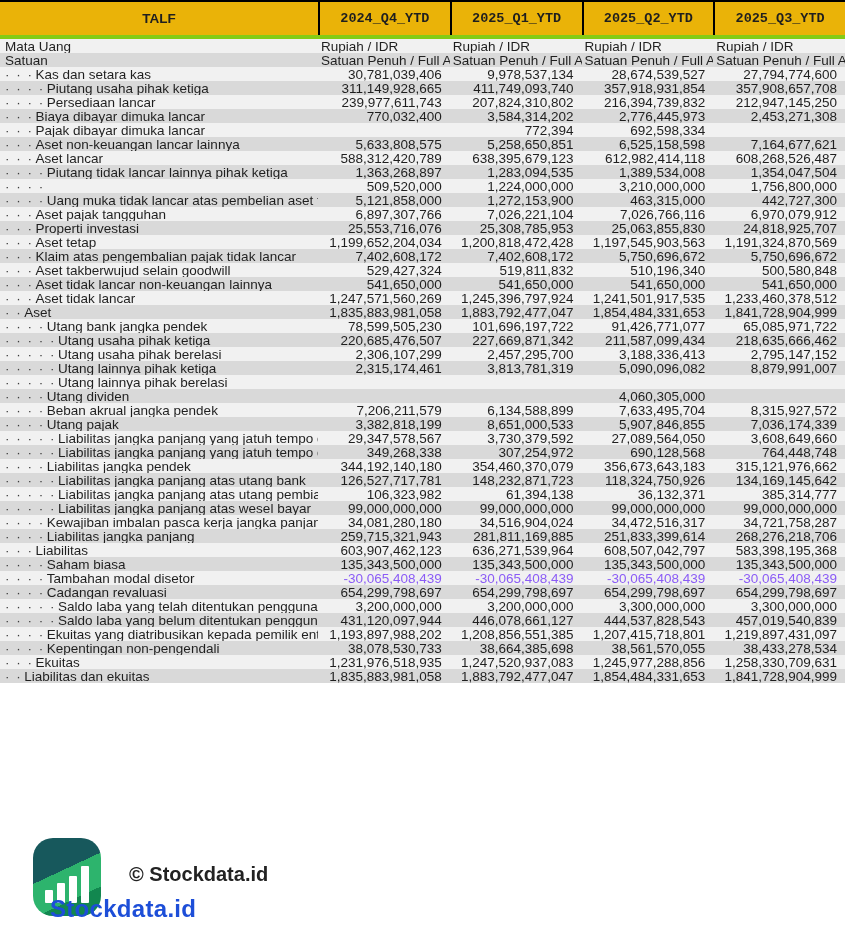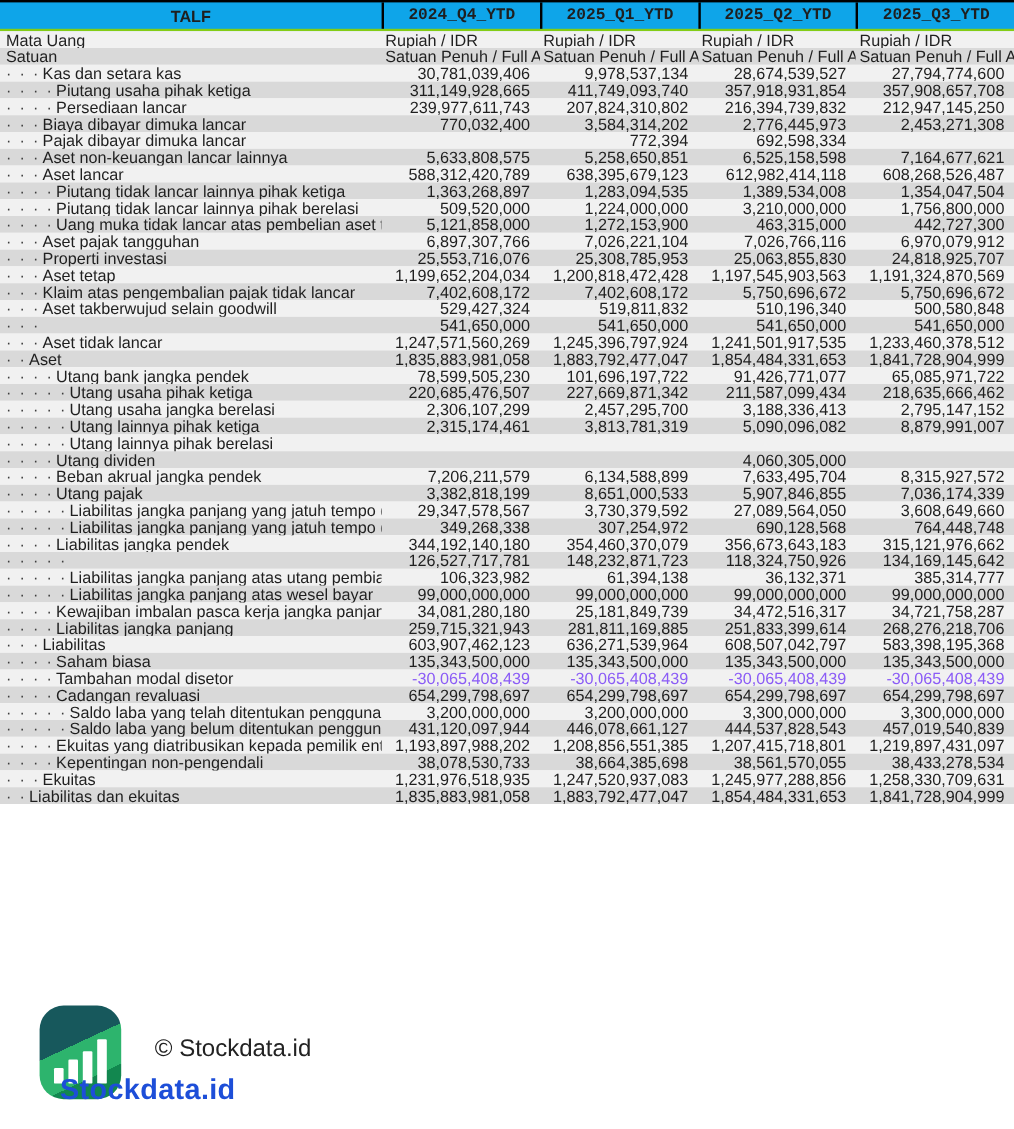--- a/index.html
+++ b/index.html
@@ -3,23 +3,23 @@
 <meta charset="utf-8">
 <style>
   html,body{margin:0;padding:0;}
   body{
     width:845px;height:941px;overflow:hidden;position:relative;
     background:#ffffff;color:#1f1f1f;
     font-family:"Liberation Sans",sans-serif;
   }
   .sheet{position:absolute;inset:0;z-index:1;}
   .header-row{
-    display:flex;height:26px;box-sizing:border-box;
-    border-top:2px solid #000;border-bottom:2px solid #84cc16;
-    background:#0ea5e9;align-items:center;
+    display:flex;height:39px;box-sizing:border-box;
+    border-top:2px solid #000;border-bottom:4px solid #84cc16;
+    background:#eab308;align-items:center;
   }
   .hcell{
     font-weight:bold;font-size:13.5px;text-align:center;
     white-space:nowrap;overflow:hidden;height:100%;
     display:flex;align-items:center;justify-content:center;box-sizing:border-box;
   }
   .hcell.ticker{flex:0 0 318px;}
   .hcell.period{flex:1;border-left:2px solid #000;font-family:Liberation Mono, monospace;}
   .tbody{}
   .tr{display:flex;height:14px;align-items:center;box-sizing:border-box;}
@@ -45,21 +45,21 @@
     position:absolute;left:33px;top:838px;width:68px;height:78px;
     border-radius:20px;z-index:3;
     background:linear-gradient(155deg,#17585c 0%,#17585c 42%,#2db46d 42%,#2db46d 73%,#12874f 73%);
     display:flex;align-items:flex-end;justify-content:center;gap:4px;
     padding-bottom:13px;box-sizing:border-box;
   }
   .logo-icon .bar{width:8px;background:#ffffff;border-radius:1px;}
   .b1{height:13px;} .b2{height:20px;} .b3{height:27px;} .b4{height:37px;}
   .wm-copy{
     position:absolute;left:129px;top:863px;z-index:3;
-    font-size:20px;font-weight:normal;color:#222222;white-space:nowrap;
+    font-size:20px;font-weight:bold;color:#222222;white-space:nowrap;
   }
   .logo-word{
     position:absolute;left:50px;top:895px;z-index:3;
     font-size:24px;font-weight:bold;color:#1d4ed8;letter-spacing:0.3px;white-space:nowrap;
   }
 </style>
 </head>
 <body>
 
 <div class="sheet">
@@ -165,21 +165,20 @@
           <span class="lbl">Piutang tidak lancar lainnya pihak ketiga</span>
         </div>
         <div class="td num">1,363,268,897</div>
         <div class="td num">1,283,094,535</div>
         <div class="td num">1,389,534,008</div>
         <div class="td num">1,354,047,504</div>
       </div>
       <div class="tr light">
         <div class="td label">
           <span class="dots">· · · · </span>
-          <span class="lbl">Piutang tidak lancar lainnya pihak berelasi</span>
         </div>
         <div class="td num">509,520,000</div>
         <div class="td num">1,224,000,000</div>
         <div class="td num">3,210,000,000</div>
         <div class="td num">1,756,800,000</div>
       </div>
       <div class="tr dark">
         <div class="td label">
           <span class="dots">· · · · </span>
           <span class="lbl">Uang muka tidak lancar atas pembelian aset tet</span>
@@ -235,20 +234,21 @@
           <span class="lbl">Aset takberwujud selain goodwill</span>
         </div>
         <div class="td num">529,427,324</div>
         <div class="td num">519,811,832</div>
         <div class="td num">510,196,340</div>
         <div class="td num">500,580,848</div>
       </div>
       <div class="tr dark">
         <div class="td label">
           <span class="dots">· · · </span>
+          <span class="lbl">Aset tidak lancar non-keuangan lainnya</span>
         </div>
         <div class="td num">541,650,000</div>
         <div class="td num">541,650,000</div>
         <div class="td num">541,650,000</div>
         <div class="td num">541,650,000</div>
       </div>
       <div class="tr light">
         <div class="td label">
           <span class="dots">· · · </span>
           <span class="lbl">Aset tidak lancar</span>
@@ -284,21 +284,21 @@
           <span class="lbl">Utang usaha pihak ketiga</span>
         </div>
         <div class="td num">220,685,476,507</div>
         <div class="td num">227,669,871,342</div>
         <div class="td num">211,587,099,434</div>
         <div class="td num">218,635,666,462</div>
       </div>
       <div class="tr light">
         <div class="td label">
           <span class="dots">· · · · · </span>
-          <span class="lbl">Utang usaha jangka berelasi</span>
+          <span class="lbl">Utang usaha pihak berelasi</span>
         </div>
         <div class="td num">2,306,107,299</div>
         <div class="td num">2,457,295,700</div>
         <div class="td num">3,188,336,413</div>
         <div class="td num">2,795,147,152</div>
       </div>
       <div class="tr dark">
         <div class="td label">
           <span class="dots">· · · · · </span>
           <span class="lbl">Utang lainnya pihak ketiga</span>
@@ -374,20 +374,21 @@
           <span class="lbl">Liabilitas jangka pendek</span>
         </div>
         <div class="td num">344,192,140,180</div>
         <div class="td num">354,460,370,079</div>
         <div class="td num">356,673,643,183</div>
         <div class="td num">315,121,976,662</div>
       </div>
       <div class="tr dark">
         <div class="td label">
           <span class="dots">· · · · · </span>
+          <span class="lbl">Liabilitas jangka panjang atas utang bank</span>
         </div>
         <div class="td num">126,527,717,781</div>
         <div class="td num">148,232,871,723</div>
         <div class="td num">118,324,750,926</div>
         <div class="td num">134,169,145,642</div>
       </div>
       <div class="tr light">
         <div class="td label">
           <span class="dots">· · · · · </span>
           <span class="lbl">Liabilitas jangka panjang atas utang pembiayaa</span>
@@ -406,21 +407,21 @@
         <div class="td num">99,000,000,000</div>
         <div class="td num">99,000,000,000</div>
         <div class="td num">99,000,000,000</div>
       </div>
       <div class="tr light">
         <div class="td label">
           <span class="dots">· · · · </span>
           <span class="lbl">Kewajiban imbalan pasca kerja jangka panjang</span>
         </div>
         <div class="td num">34,081,280,180</div>
-        <div class="td num">25,181,849,739</div>
+        <div class="td num">34,516,904,024</div>
         <div class="td num">34,472,516,317</div>
         <div class="td num">34,721,758,287</div>
       </div>
       <div class="tr dark">
         <div class="td label">
           <span class="dots">· · · · </span>
           <span class="lbl">Liabilitas jangka panjang</span>
         </div>
         <div class="td num">259,715,321,943</div>
         <div class="td num">281,811,169,885</div>

